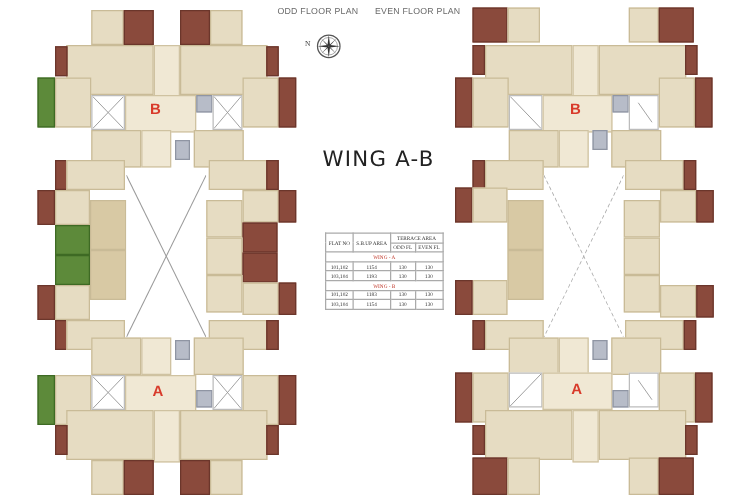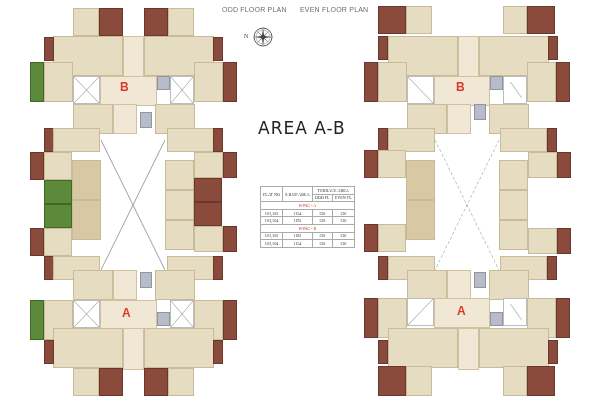--- a/index.html
+++ b/index.html
@@ -37,21 +37,21 @@
       <polygon points="2,11 10,10 11,11 10,12"></polygon>
         <polygon points="20,11 12,10 11,11 12,12"></polygon>
       <polygon points="4.6,4.6 10.5,10 11,11 10,10.5"></polygon>
         <polygon points="17.4,17.4 11.5,12 11,11 12,11.5"></polygon>
       <polygon points="17.4,4.6 12,10.5 11,11 11.5,10"></polygon>
         <polygon points="4.6,17.4 10,11.5 11,11 10.5,12"></polygon>
     </g>
   </svg>
 </div>
 
-<div class="abs wing-title" style="left:258px;top:118px">AREA A-B</div>
+<div class="abs wing-title" style="left:258px;top:118px">WING A-B</div>
 
 <div class="abs" style="left:260px;top:186px">
   <table class="area">
     <tbody>
         <tr>
       <th rowspan="2">FLAT NO</th>
       <th rowspan="2">S.B.UP AREA</th>
       <th colspan="2">TERRACE AREA</th>
     </tr>
     <tr>

